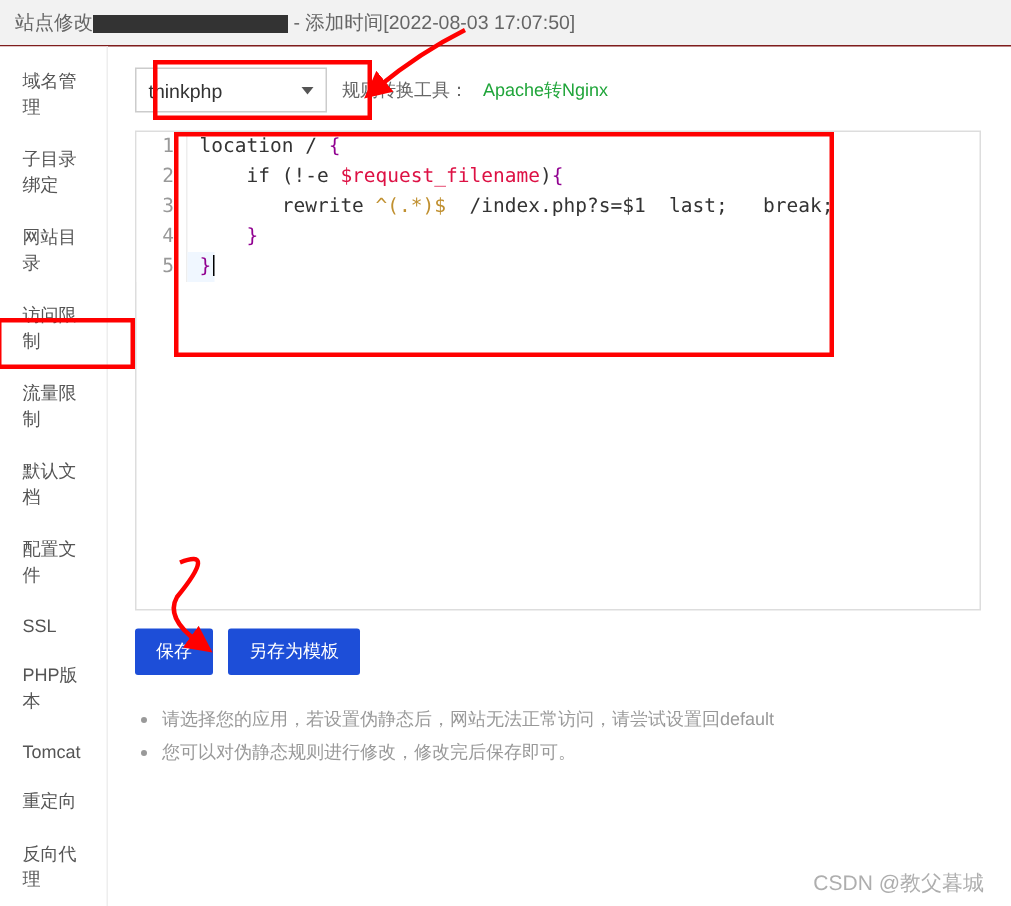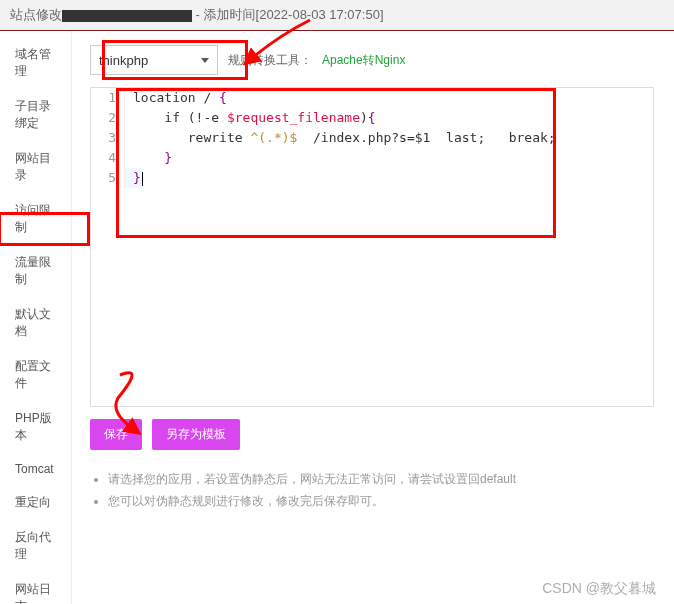--- a/index.html
+++ b/index.html
@@ -117,21 +117,21 @@
       background: #000;
       vertical-align: middle;
       margin-left: 1px;
     }
     .actions {
       margin-top: 12px;
       display: flex;
       gap: 10px;
     }
     .btn {
-      background: #d946ef;
+      background: #1d4ed8;
       color: #fff;
       border: none;
       padding: 7px 14px;
       font-size: 12px;
       cursor: pointer;
       border-radius: 2px;
     }
     .hints {
       margin-top: 18px;
       color: #999;
@@ -163,20 +163,21 @@
 
 <div class="container">
   <div class="sidebar">
     <div class="sidebar-item"><span>域名管理</span></div>
     <div class="sidebar-item"><span>子目录绑定</span></div>
     <div class="sidebar-item"><span>网站目录</span></div>
     <div class="sidebar-item"><span>访问限制</span></div>
     <div class="sidebar-item"><span>流量限制</span></div>
     <div class="sidebar-item"><span>默认文档</span></div>
     <div class="sidebar-item"><span>配置文件</span></div>
+    <div class="sidebar-item"><span>SSL</span></div>
     <div class="sidebar-item"><span>PHP版本</span></div>
     <div class="sidebar-item"><span>Tomcat</span></div>
     <div class="sidebar-item"><span>重定向</span></div>
     <div class="sidebar-item"><span>反向代理</span></div>
     <div class="sidebar-item"><span>网站日志</span></div>
   </div>
 
   <div class="main">
     <div class="toolbar">
       <div class="select-wrap">

